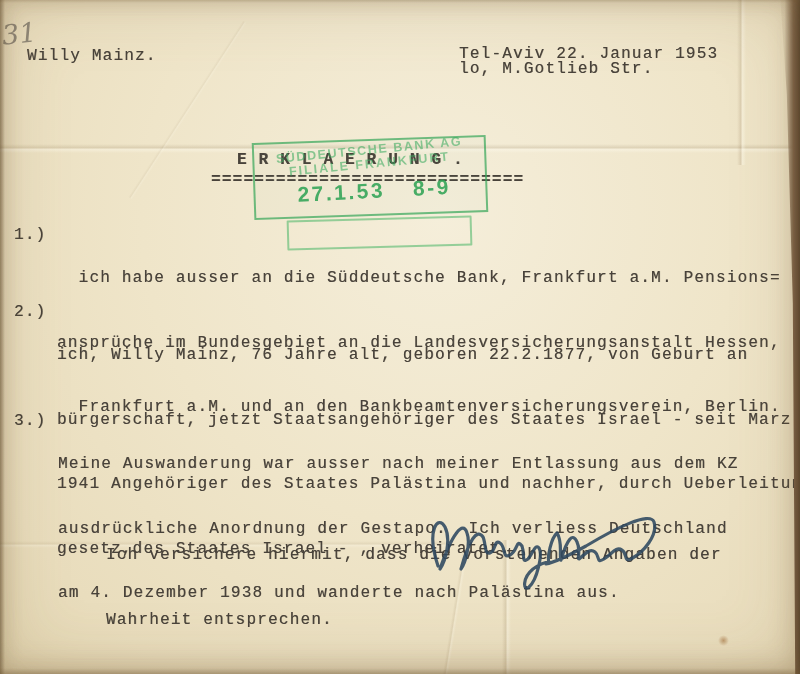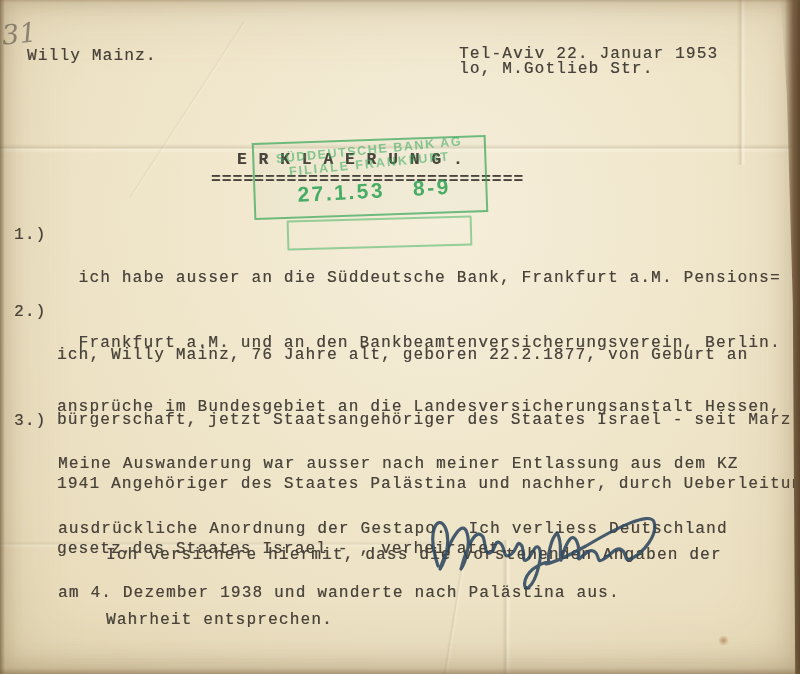--- a/index.html
+++ b/index.html
@@ -125,22 +125,22 @@
     <div class="stamp-l1">SÜDDEUTSCHE BANK AG</div>
     <div class="stamp-l2">FILIALE FRANKFURT</div>
     <div class="stamp-daterow"><span>27.1.53</span><span class="stamp-time">8-9</span></div>
   </div>
 
   <div class="hl-box"></div>
 
   <div class="tw" style="left:14px;top:225px;">1.)</div>
   <div class="para tw" style="left:57px;top:225px;text-align:right;">
     <div><span>ich habe ausser an die </span><span>Süddeutsche Bank</span><span>, Frankfurt a.M. Pensions=</span></div>
+    <div>ansprüche im Bundesgebiet an die Landesversicherungsanstalt Hessen,</div>
     <div>Frankfurt a.M. und an den Bankbeamtenversicherungsverein, Berlin.</div>
-    <div>ansprüche im Bundesgebiet an die Landesversicherungsanstalt Hessen,</div>
   </div>
 
   <div class="tw" style="left:14px;top:302px;">2.)</div>
   <div class="para tw" style="left:57px;top:302px;">
     <div>ich, Willy Mainz, 76 Jahre alt, geboren 22.2.1877, von Geburt an</div>
     <div>bürgerschaft, jetzt Staatsangehöriger des Staates Israel - seit Marz</div>
     <div>1941 Angehöriger des Staates Palästina und nachher, durch Ueberleitungs=</div>
     <div>gesetz,des Staates Israel - , verheiratet.</div>
   </div>
 

